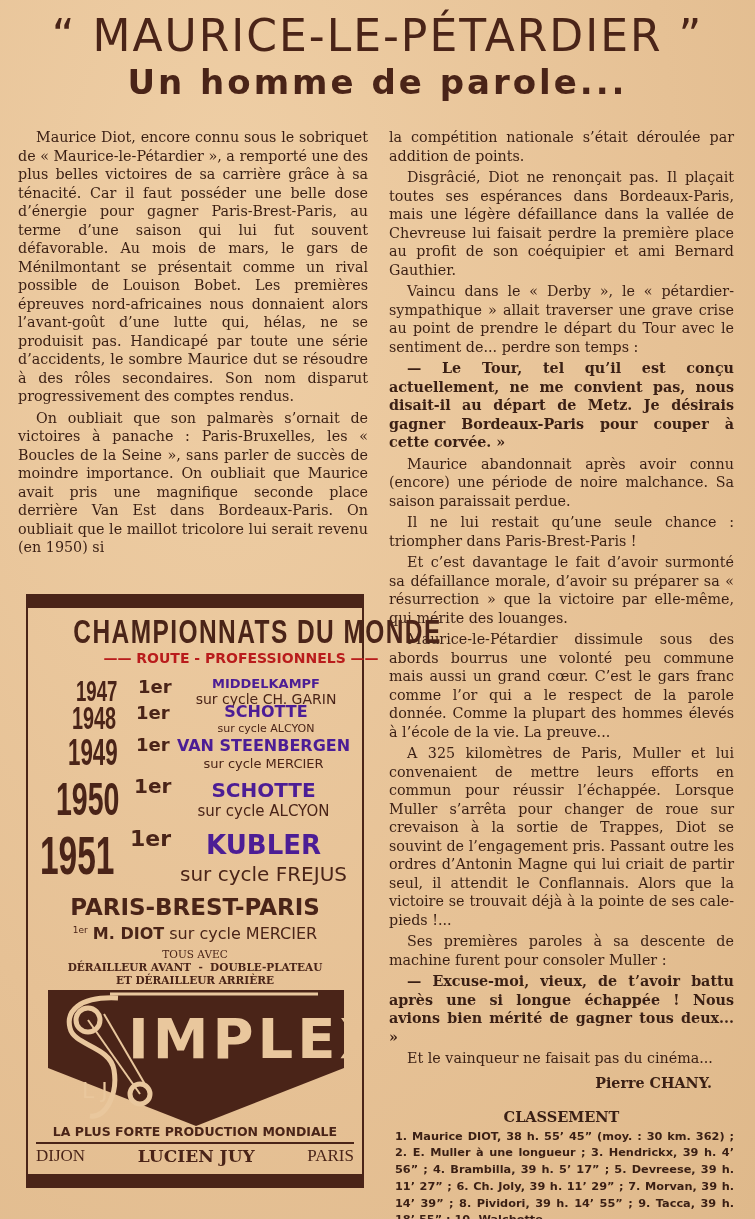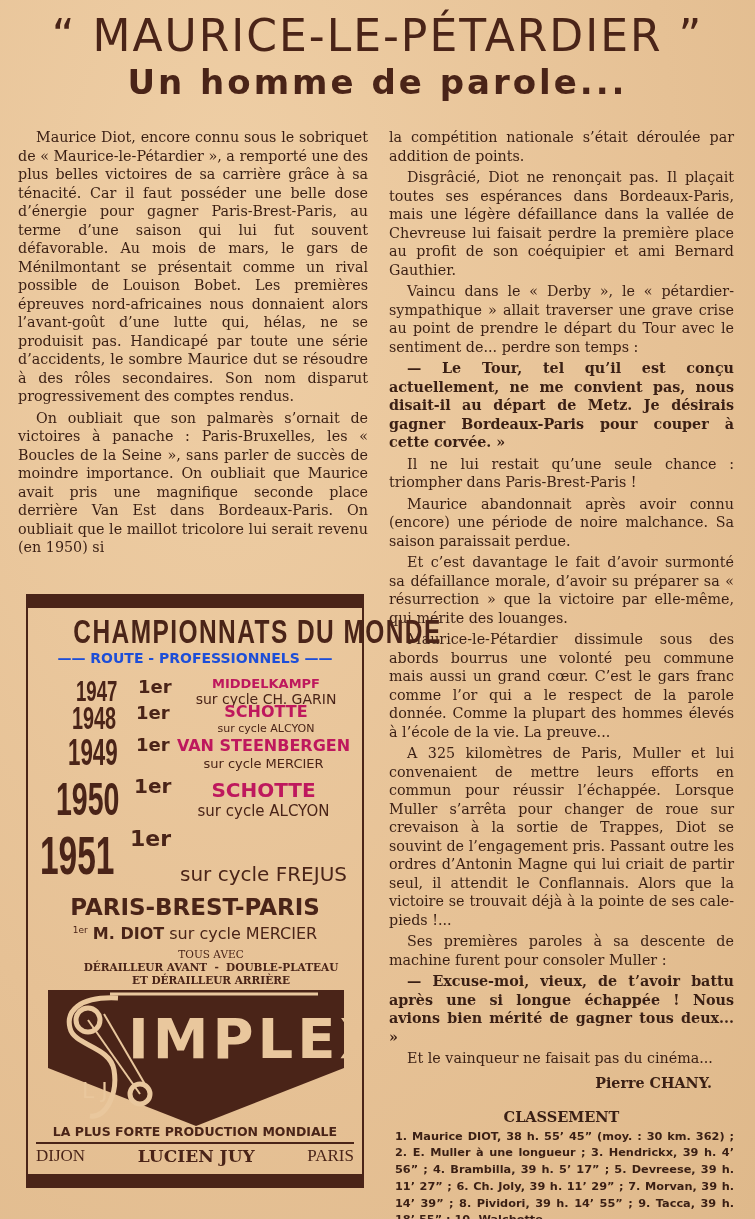--- a/index.html
+++ b/index.html
@@ -42,35 +42,35 @@
   }
   .ad-bar { position: absolute; left: 0; width: 338px; height: 14px; background: #4a2418; }
   .ad-bar.top { top: 0; }
   .ad-bar.bottom { top: 580px; }
   .ad-frame { position: absolute; left: 0; top: 14px; width: 336px; height: 566px;
     border-left: 2px solid #4a2418; border-right: 2px solid #4a2418; box-sizing: border-box; width: 338px; }
   .ad-head { position: absolute; top: 18px; left: 0; width: 338px; text-align: center;
     font-family: "Liberation Sans", sans-serif; font-size: 34px; transform: scaleX(0.72); transform-origin: center;
     letter-spacing: 2px; color: #4a2418; white-space: nowrap; font-weight: bold; }
   .ad-sub { position: absolute; top: 56px; left: 0; width: 338px; text-align: center;
-    font-family: "DejaVu Sans", sans-serif; font-weight: bold; font-size: 14px; color: #1d4ed8; white-space: nowrap; }
+    font-family: "DejaVu Sans", sans-serif; font-weight: bold; font-size: 14px; color: #b91c1c; white-space: nowrap; padding-left: 46px; }
   .yr { position: absolute; left: 0; width: 338px; height: 44px; }
   .yr .year { position: absolute; font-family: "Liberation Sans", sans-serif; font-weight: bold;
     color: #4a2418; transform: scaleX(0.62); transform-origin: left top; white-space: nowrap; }
   .yr .er { position: absolute; font-family: "DejaVu Sans", sans-serif; font-weight: bold; color: #4a2418; }
-  .yr .name { position: absolute; font-family: "DejaVu Sans", sans-serif; font-weight: bold; color: #be185d; text-align: center; white-space: nowrap; }
+  .yr .name { position: absolute; font-family: "DejaVu Sans", sans-serif; font-weight: bold; color: #4c1d95; text-align: center; white-space: nowrap; }
   .yr .cycle { position: absolute; font-family: "DejaVu Sans", sans-serif; color: #4a2418; text-align: center; white-space: nowrap; }
   .pbp { position: absolute; top: 300px; left: 0; width: 338px; text-align: center;
     font-family: "DejaVu Sans", sans-serif; font-weight: bold; font-size: 23px; color: #4a2418; white-space: nowrap; }
   .pbp-winner { position: absolute; top: 330px; left: 0; width: 338px; text-align: center;
     font-family: "DejaVu Sans", sans-serif; font-size: 16px; color: #4a2418; white-space: nowrap; }
   .pbp-winner b { font-weight: bold; }
   .pbp-winner sup { font-size: 9px; }
   .tous { position: absolute; top: 354px; left: 0; width: 338px; text-align: center;
-    font-family: "DejaVu Serif", serif; font-weight: bold; font-size: 10.5px; line-height: 13px; color: #4a2418; margin-left: 16px; }
+    font-family: "DejaVu Serif", serif; font-weight: bold; font-size: 10.5px; line-height: 13px; color: #4a2418; }
   .logo { position: absolute; top: 396px; left: 22px; width: 296px; height: 136px; }
   .slogan { position: absolute; top: 530px; left: 0; width: 338px; text-align: center;
     font-family: "DejaVu Sans", sans-serif; font-weight: bold; font-size: 12.5px; color: #4a2418; white-space: nowrap; }
   .ad-rule { position: absolute; top: 548px; left: 10px; width: 318px; height: 2px; background: #4a2418; }
   .ad-foot { position: absolute; top: 552px; left: 10px; width: 318px; display: flex; justify-content: space-between;
     color: #4a2418; font-size: 17px; white-space: nowrap; gap: 26px; }
   .ad-foot .mid { font-weight: bold; font-family: "DejaVu Serif", serif; }
   .ad-foot span { font-family: "Liberation Serif", serif; }
 </style>
 </head>
@@ -82,22 +82,22 @@
 <div class="col col-left">
   <p>Maurice Diot, encore connu sous le sobriquet de « Maurice-le-Pétardier », a remporté une des plus belles victoires de sa carrière grâce à sa ténacité. Car il faut posséder une belle dose d’énergie pour gagner Paris-Brest-Paris, au terme d’une saison qui lui fut souvent défavorable. Au mois de mars, le gars de Ménilmontant se présentait comme un rival possible de Louison Bobet. Les premières épreuves nord-africaines nous donnaient alors l’avant-goût d’une lutte qui, hélas, ne se produisit pas. Handicapé par toute une série d’accidents, le sombre Maurice dut se résoudre à des rôles secondaires. Son nom disparut progressivement des comptes rendus.</p>
   <p>On oubliait que son palmarès s’ornait de victoires à panache : Paris-Bruxelles, les « Boucles de la Seine », sans parler de succès de moindre importance. On oubliait que Maurice avait pris une magnifique seconde place derrière Van Est dans Bordeaux-Paris. On oubliait que le maillot tricolore lui serait revenu (en 1950) si</p>
 </div>
 
 <div class="col col-right">
   <p style="text-indent:0">la compétition nationale s’était déroulée par addition de points.</p>
   <p>Disgrâcié, Diot ne renonçait pas. Il plaçait toutes ses espérances dans Bordeaux-Paris, mais une légère défaillance dans la vallée de Chevreuse lui faisait perdre la première place au profit de son coéquipier et ami Bernard Gauthier.</p>
   <p>Vaincu dans le « Derby », le « pétardier-sympathique » allait traverser une grave crise au point de prendre le départ du Tour avec le sentiment de... perdre son temps :</p>
   <p class="b">— Le Tour, tel qu’il est conçu actuellement, ne me convient pas, nous disait-il au départ de Metz. Je désirais gagner Bordeaux-Paris pour couper à cette corvée. »</p>
+  <p>Maurice abandonnait après avoir connu (encore) une période de noire malchance. Sa saison paraissait perdue.</p>
   <p>Il ne lui restait qu’une seule chance : triompher dans Paris-Brest-Paris !</p>
-  <p>Maurice abandonnait après avoir connu (encore) une période de noire malchance. Sa saison paraissait perdue.</p>
   <p>Et c’est davantage le fait d’avoir surmonté sa défaillance morale, d’avoir su préparer sa « résurrection » que la victoire par elle-même, qui mérite des louanges.</p>
   <p>Maurice-le-Pétardier dissimule sous des abords bourrus une volonté peu commune mais aussi un grand cœur. C’est le gars franc comme l’or qui a le respect de la parole donnée. Comme la plupart des hommes élevés à l’école de la vie. La preuve...</p>
   <p>A 325 kilomètres de Paris, Muller et lui convenaient de mettre leurs efforts en commun pour réussir l’échappée. Lorsque Muller s’arrêta pour changer de roue sur crevaison à la sortie de Trappes, Diot se souvint de l’engagement pris. Passant outre les ordres d’Antonin Magne qui lui criait de partir seul, il attendit le Conflannais. Alors que la victoire se trouvait déjà à la pointe de ses cale-pieds !...</p>
   <p>Ses premières paroles à sa descente de machine furent pour consoler Muller :</p>
   <p class="b">— Excuse-moi, vieux, de t’avoir battu après une si longue échappée ! Nous avions bien mérité de gagner tous deux... »</p>
   <p>Et le vainqueur ne faisait pas du cinéma...</p>
   <div class="signature">Pierre CHANY.</div>
   <div class="classement-title">CLASSEMENT</div>
   <div class="classement first">1. Maurice DIOT, 38 h. 55’ 45” (moy. : 30 km. 362) ; 2. E. Muller à une longueur ; 3. Hendrickx, 39 h. 4’ 56” ; 4. Brambilla, 39 h. 5’ 17” ; 5. Devreese, 39 h. 11’ 27” ; 6. Ch. Joly, 39 h. 11’ 29” ; 7. Morvan, 39 h. 14’ 39” ; 8. Pividori, 39 h. 14’ 55” ; 9. Tacca, 39 h. 18’ 55” ; 10. Walchotte.</div>
 </div>
@@ -128,20 +128,21 @@
   </div>
   <div class="yr" style="top:180px;">
     <span class="year" style="left:30px; top:-2px; font-size:46px;">1950</span>
     <span class="er" style="left:108px; top:0; font-size:20px;">1er</span>
     <span class="name" style="left:140px; width:195px; top:4px; font-size:20px;">SCHOTTE</span>
     <span class="cycle" style="left:140px; width:195px; top:28px; font-size:15px;">sur cycle ALCYON</span>
   </div>
   <div class="yr" style="top:232px;">
     <span class="year" style="left:14px; top:-2px; font-size:54px;">1951</span>
     <span class="er" style="left:104px; top:0; font-size:22px;">1er</span>
+    <span class="name" style="left:140px; width:195px; top:4px; font-size:26px;">KUBLER</span>
     <span class="cycle" style="left:140px; width:195px; top:36px; font-size:20px;">sur cycle FREJUS</span>
   </div>
 
   <div class="pbp">PARIS-BREST-PARIS</div>
   <div class="pbp-winner">
     <sup>1er</sup>
     <b>M. DIOT</b>
     <span>sur cycle MERCIER</span>
   </div>
   <div class="tous">

